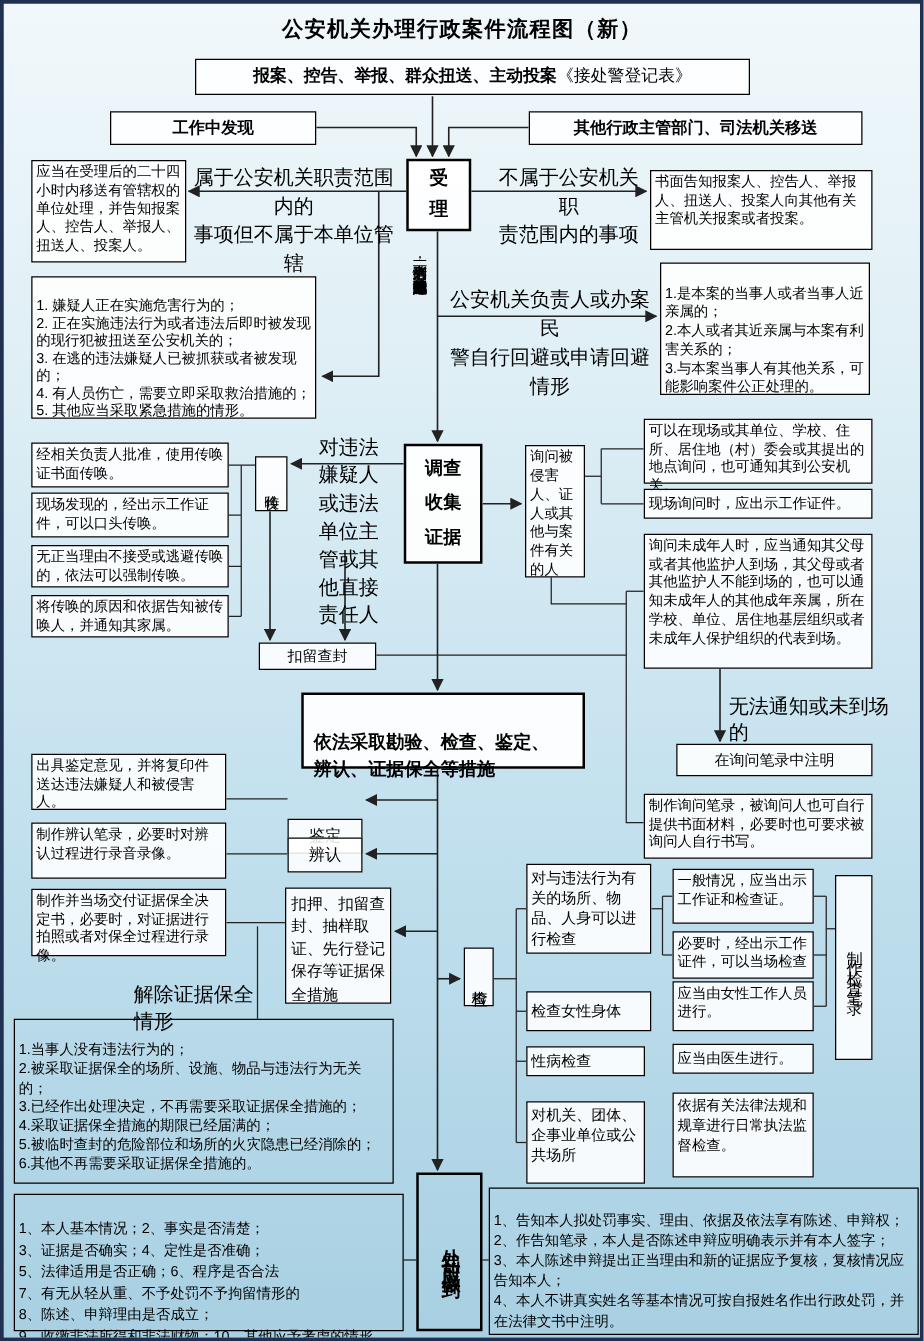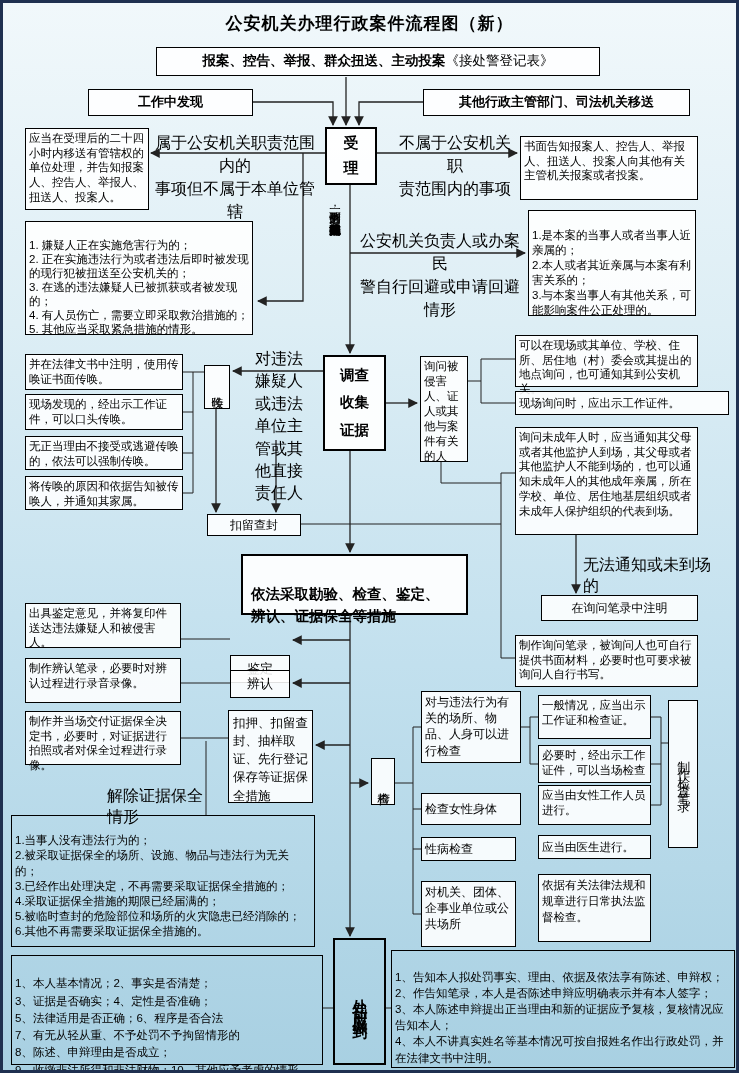--- a/index.html
+++ b/index.html
@@ -141,42 +141,42 @@
   <div class="box b2 center bold pre" style="left:320px;top:352px;width:63px;height:96px;font-size:14.5px;line-height:1.9;">
     <span>调查
 收集
 证据</span>
   </div>
   <div class="box center" style="left:201px;top:362px;width:26px;height:44px;">
     <span class="vt">传唤</span>
   </div>
   <div class="label" style="left:252px;top:345px;width:54px;height:100px;line-height:1.4;">对违法嫌疑人或违法单位主管或其他直接责任人</div>
   <div class="box f115" style="left:22px;top:351px;width:158px;height:36px;">
-    <span>并在法律文书中注明，使用传唤证书面传唤。</span>
+    <span>经相关负责人批准，使用传唤证书面传唤。</span>
   </div>
   <div class="box f115" style="left:22px;top:391px;width:158px;height:36px;">
     <span>现场发现的，经出示工作证件，可以口头传唤。</span>
   </div>
   <div class="box f115" style="left:22px;top:433px;width:158px;height:34px;">
     <span>无正当理由不接受或逃避传唤的，依法可以强制传唤。</span>
   </div>
   <div class="box f115" style="left:22px;top:473px;width:158px;height:34px;">
     <span>将传唤的原因和依据告知被传唤人，并通知其家属。</span>
   </div>
   <div class="box center" style="left:204px;top:511px;width:94px;height:22px;">
     <span>扣留查封</span>
   </div>
 
   <div class="box f115" style="left:417px;top:353px;width:48px;height:106px;line-height:1.3;">
     <span>询问被侵害人、证人或其他与案件有关的人</span>
   </div>
   <div class="box f115" style="left:512px;top:332px;width:183px;height:52px;">
     <span>可以在现场或其单位、学校、住所、居住地（村）委会或其提出的地点询问，也可通知其到公安机关。</span>
   </div>
-  <div class="box f115 vcenter" style="left:512px;top:388px;width:214px;height:24px;">
+  <div class="box f115 vcenter" style="left:512px;top:388px;width:183px;height:24px;">
     <span>现场询问时，应出示工作证件。</span>
   </div>
   <div class="box f115" style="left:512px;top:424px;width:183px;height:108px;">
     <span>询问未成年人时，应当通知其父母或者其他监护人到场，其父母或者其他监护人不能到场的，也可以通知未成年人的其他成年亲属，所在学校、单位、居住地基层组织或者未成年人保护组织的代表到场。</span>
   </div>
   <div class="label" style="left:580px;top:552px;width:130px;">无法通知或未到场的</div>
   <div class="box center" style="left:538px;top:592px;width:157px;height:26px;">
     <span>在询问笔录中注明</span>
   </div>
   <div class="box f115" style="left:512px;top:632px;width:183px;height:52px;">

